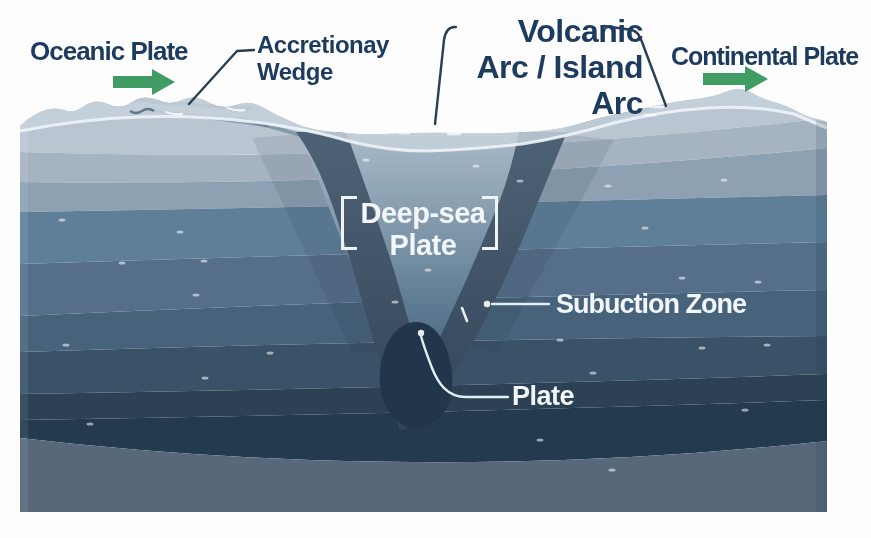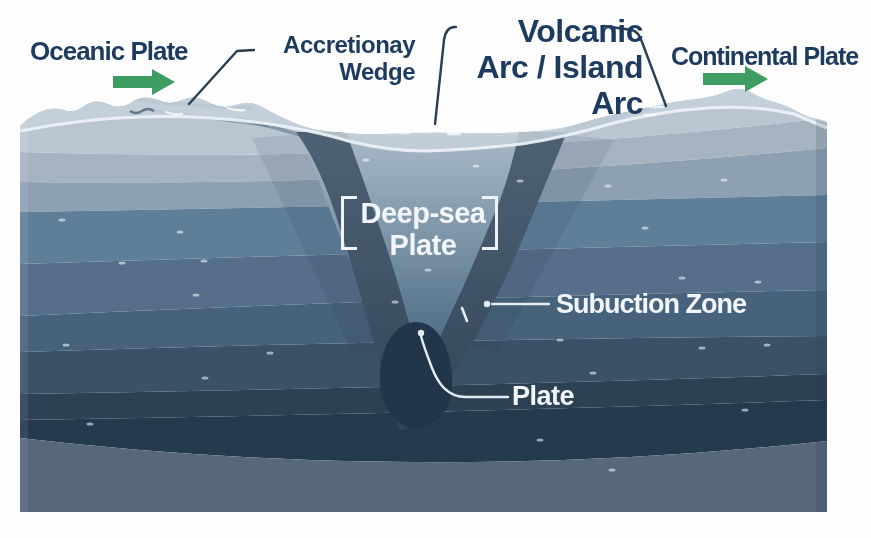--- a/index.html
+++ b/index.html
@@ -4,21 +4,21 @@
 <title>Subduction Zone Diagram</title>
 <style>
   html,body{margin:0;padding:0;background:#fdfdfd;}
   .stage{position:relative;width:871px;height:538px;overflow:hidden;
          font-family:Liberation Sans, sans-serif;background:#fdfdfd;}
   .stage svg{position:absolute;left:0;top:0;}
   .lbl{position:absolute;font-weight:bold;letter-spacing:-0.5px;line-height:1.12;}
   .navy{color:#1d3a5f;}
   .white{color:#f2f6fa;text-align:center;}
   .lbl-oceanic{left:30px;top:37px;font-size:26px;white-space:nowrap;letter-spacing:-1px;}
-  .lbl-wedge{left:257px;top:32px;width:158px;font-size:24px;text-align:right;}
+  .lbl-wedge{left:257px;top:32px;width:158px;font-size:24px;}
   .lbl-volcanic{left:461px;top:14px;width:182px;font-size:32px;text-align:right;}
   .lbl-continental{left:671px;top:42px;font-size:25px;white-space:nowrap;letter-spacing:-1px;}
   .lbl-trench{left:351px;top:198px;width:144px;font-size:29px;text-align:center;line-height:1.1;}
   .lbl-subduction{left:556px;top:289px;font-size:27px;white-space:nowrap;letter-spacing:-1px;}
   .lbl-mantle{left:512px;top:381px;font-size:27px;}
   .bracket{position:absolute;width:13px;height:48px;
            border-top:3.5px solid #eef3f8;border-bottom:3.5px solid #eef3f8;}
   .bracket-l{left:341px;top:196px;border-left:3.5px solid #eef3f8;}
   .bracket-r{left:482px;top:196px;border-right:3.5px solid #eef3f8;}
 </style>

